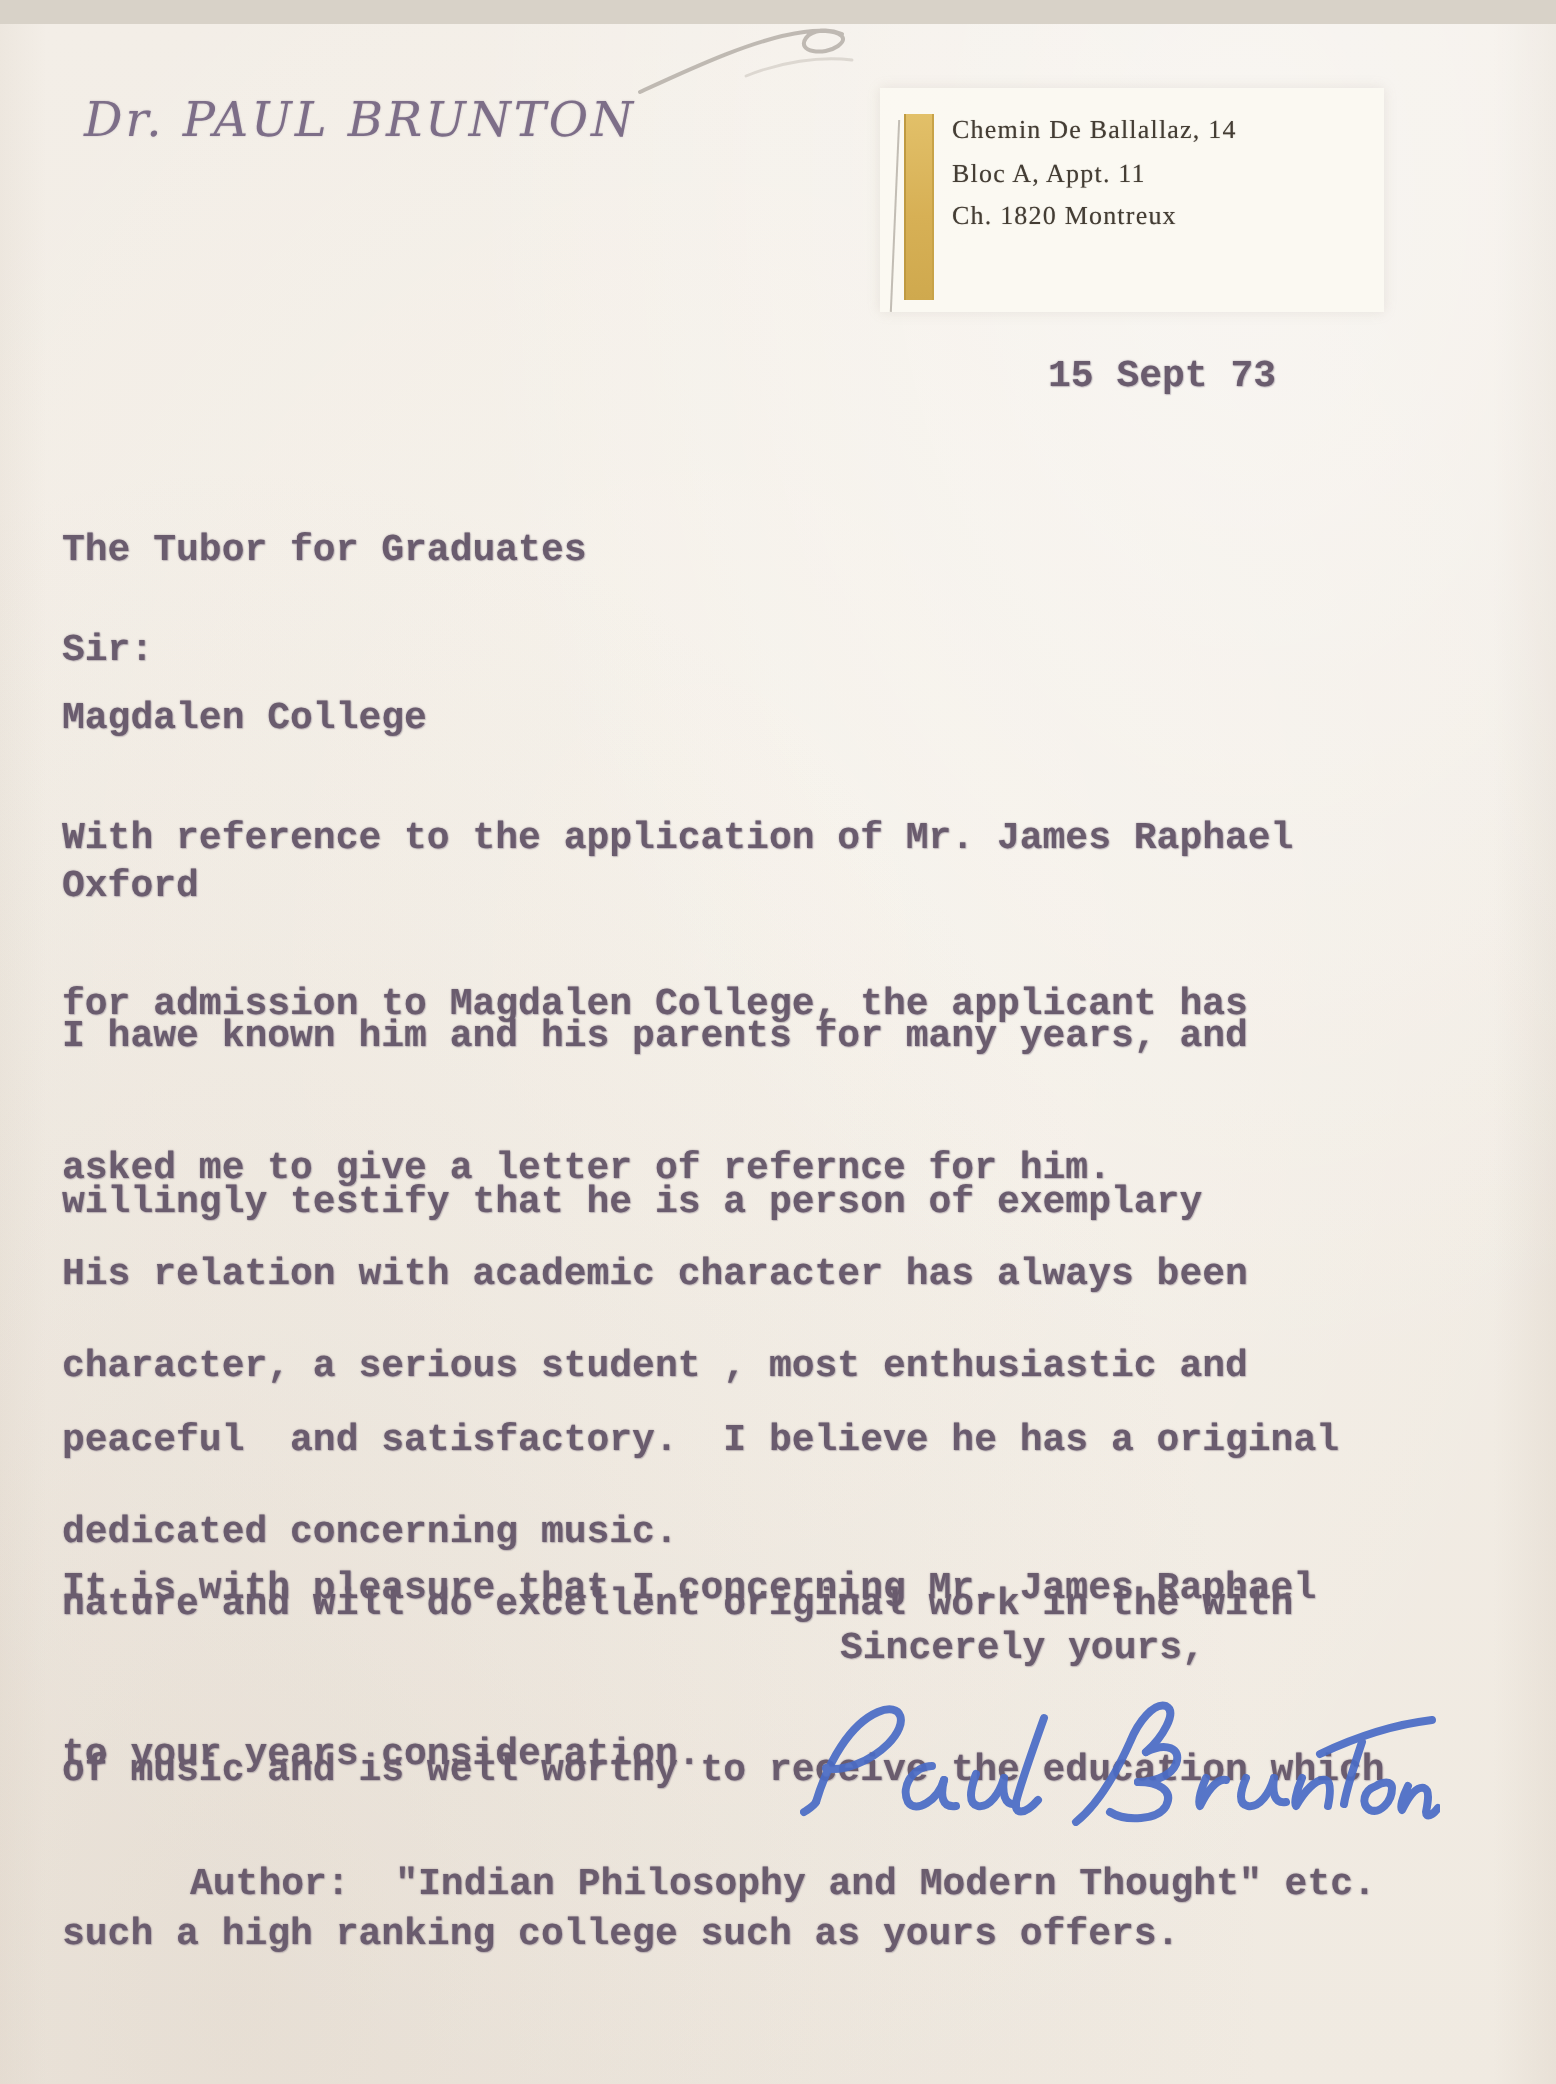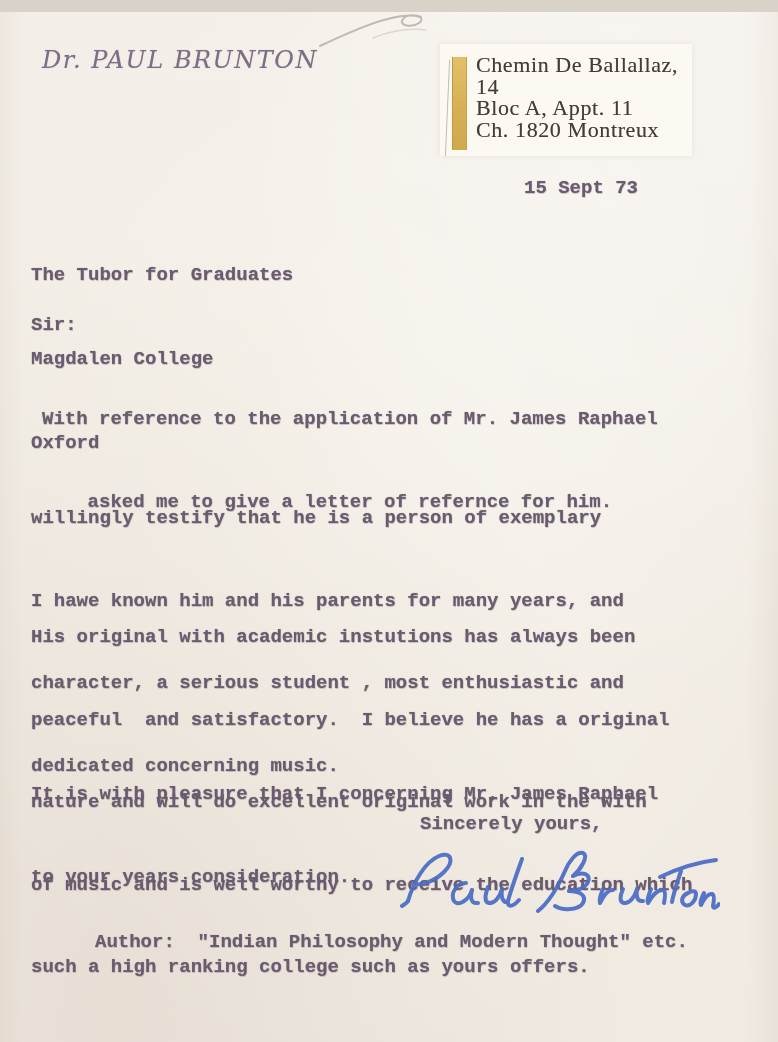--- a/index.html
+++ b/index.html
@@ -49,31 +49,31 @@
     border-right:1px solid #c8a348;
   }
   .label-cutline{
     position:absolute;left:7px;top:16px;height:96px;width:1px;
     border-left:1px solid rgba(125,115,105,0.45);
     transform:rotate(2.5deg);
   }
   .address-lines{
     position:absolute;left:36px;top:10px;
     font-family:"Liberation Serif",serif;
-    font-size:22px;
+    font-size:13px;
     line-height:21.5px;
     letter-spacing:0.6px;
     color:#443d34;
     text-shadow:0 0 0.5px rgba(68,61,52,0.5);
   }
   .scribble{position:absolute;left:318px;top:0;}
   .date{left:524px;top:163px;}
   .recipient{left:31px;top:193px;line-height:28px;}
   .salutation{left:31px;top:300px;}
-  .p1{left:42px;top:339px;text-align:center;}
+  .p1{left:31px;top:339px;}
   .p2{left:31px;top:438px;}
   .p3{left:31px;top:557px;}
   .p4{left:31px;top:714px;}
   .closing{left:420px;top:799px;}
   .signature{position:absolute;left:398px;top:831px;}
   .postscript{left:95px;top:917px;}
 </style>
 </head>
 <body>
 
@@ -101,32 +101,33 @@
   <div class="tw recipient">
     <div class="line">The Tubor for Graduates</div>
     <div class="line">Magdalen College</div>
     <div class="line">Oxford</div>
   </div>
 
   <div class="tw salutation">Sir:</div>
 
   <div class="tw p1">
     <div class="line">With reference to the application of Mr. James Raphael</div>
+    <div class="line">for admission to Magdalen College, the applicant has</div>
     <div class="line">asked me to give a letter of refernce for him.</div>
   </div>
 
   <div class="tw p2">
+    <div class="line">I hawe known him and his parents for many years, and</div>
     <div class="line">willingly testify that he is a person of exemplary</div>
-    <div class="line">I hawe known him and his parents for many years, and</div>
     <div class="line">character, a serious student , most enthusiastic and</div>
     <div class="line">dedicated concerning music.</div>
   </div>
 
   <div class="tw p3">
-    <div class="line">His original with academic instutions has always been</div>
+    <div class="line">His relation with academic character has always been</div>
     <div class="line">peaceful  and satisfactory.  I believe he has a original</div>
     <div class="line">nature and will do excellent original work in the with</div>
     <div class="line">of music and is well worthy to receive the education which</div>
     <div class="line">such a high ranking college such as yours offers.</div>
   </div>
 
   <div class="tw p4">
     <div class="line">It is with pleasure that I concerning Mr. James Raphael</div>
     <div class="line">to your years consideration.</div>
   </div>

